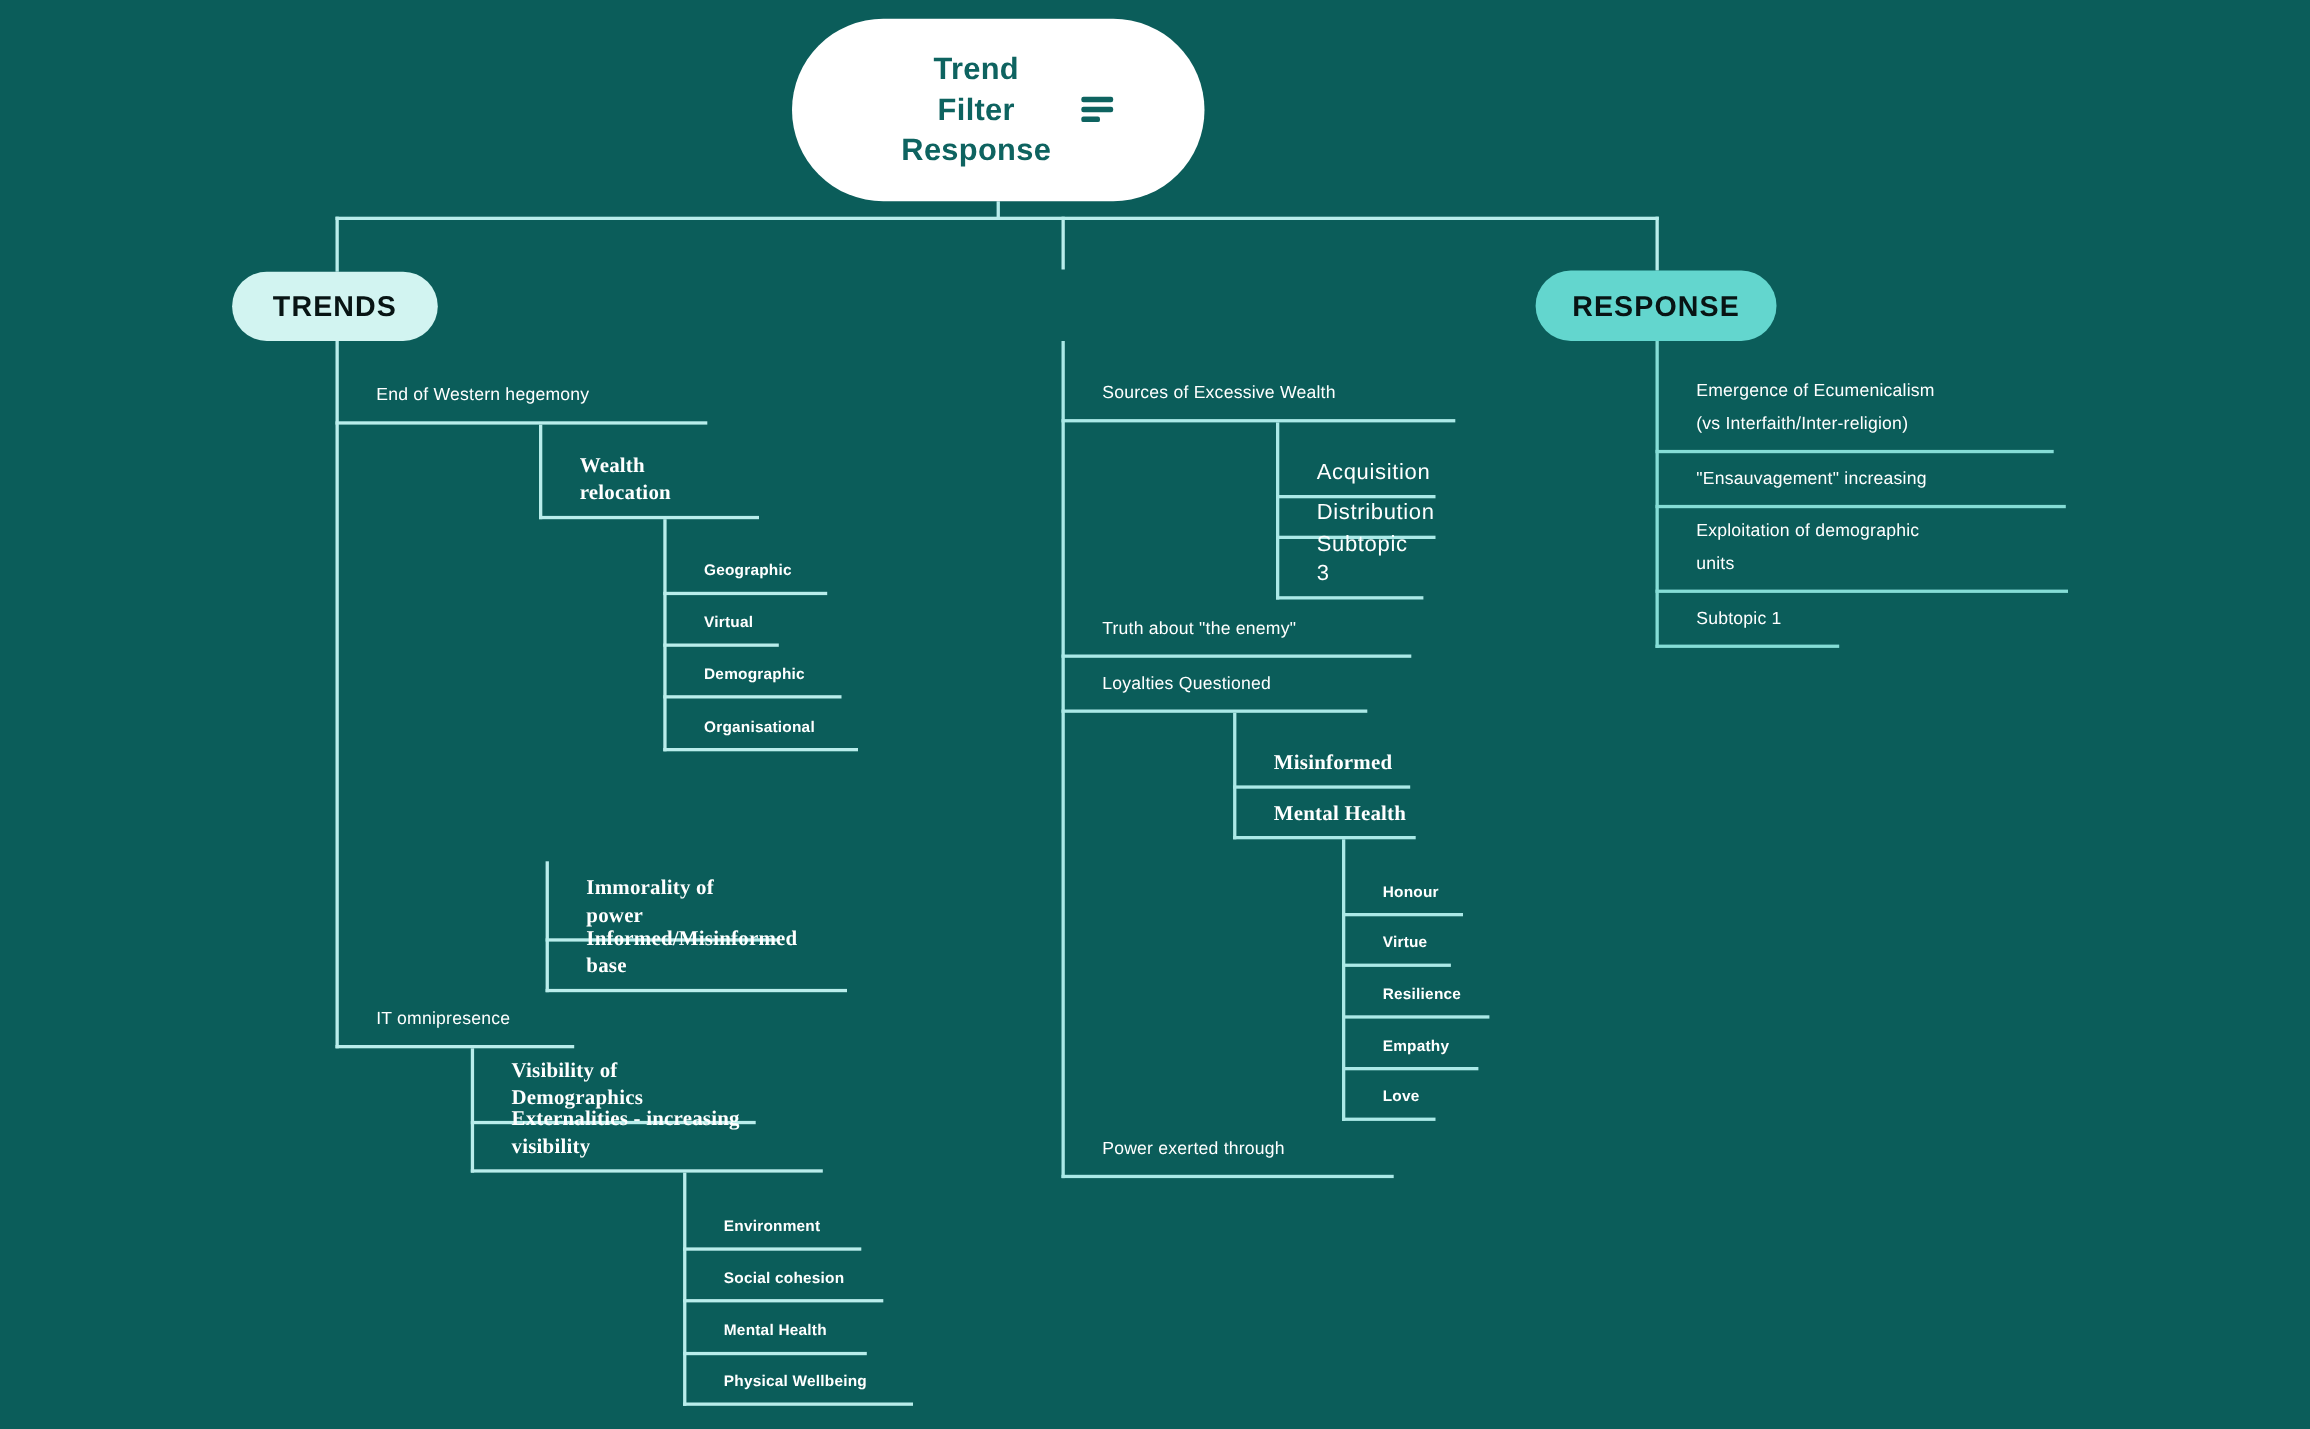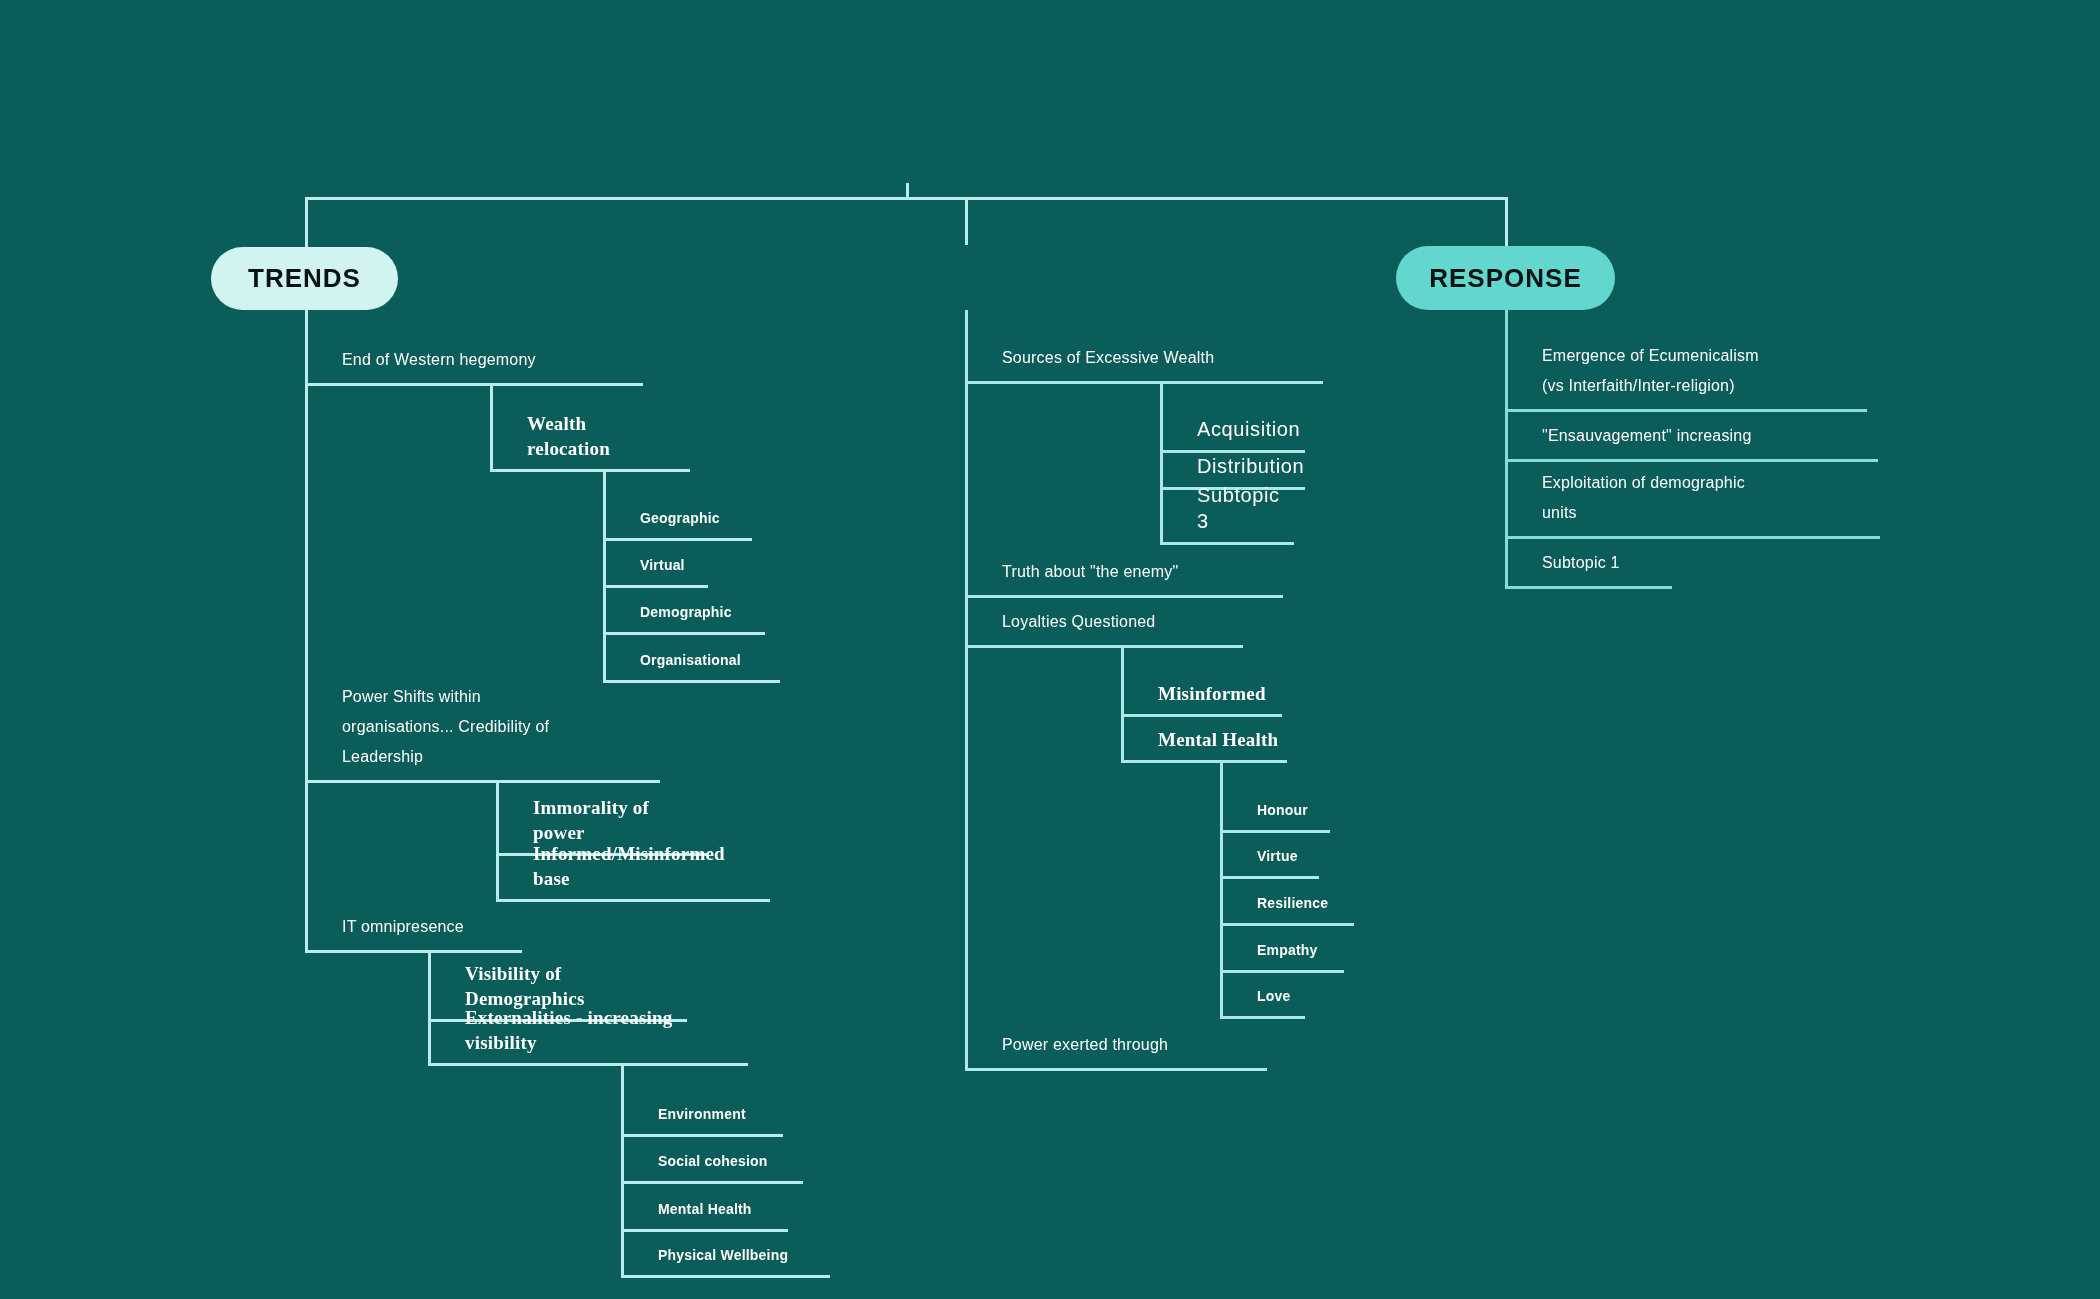--- a/index.html
+++ b/index.html
@@ -69,20 +69,30 @@
   <i class="line v c-trends" style="left:428px;top:953px;height:113px"></i>
   <i class="line v c-trends" style="left:621px;top:1066px;height:212px"></i>
 
   <i class="line v c-filters" style="left:965px;top:310px;height:761px"></i>
   <i class="line v c-filters" style="left:1160px;top:384px;height:161px"></i>
   <i class="line v c-filters" style="left:1121px;top:648px;height:115px"></i>
   <i class="line v c-filters" style="left:1220px;top:763px;height:256px"></i>
 
   <i class="line v c-response" style="left:1505px;top:310px;height:279px"></i>
 
+  <div class="root-node">
+    <div class="root-label">Trend
+Filter
+Response</div>
+    <div class="root-menu">
+        <i></i>
+        <i></i>
+        <i></i>
+      </div>
+  </div>
 
   <button class="pill trends">TRENDS</button>
   <button class="pill response">RESPONSE</button>
 
   <div class="topic t1 c-trends" style="left:305px;top:334px;width:338px;height:52px">
       <span>End of Western hegemony</span>
     </div>
   <div class="topic t2 c-trends" style="left:490px;top:401px;width:200px;height:71px">
       <span>Wealth
 relocation</span>
@@ -92,25 +102,20 @@
     </div>
   <div class="topic t3 c-trends" style="left:603px;top:544px;width:105px;height:44px">
       <span>Virtual</span>
     </div>
   <div class="topic t3 c-trends" style="left:603px;top:591px;width:162px;height:44px">
       <span>Demographic</span>
     </div>
   <div class="topic t3 c-trends" style="left:603px;top:639px;width:177px;height:44px">
       <span>Organisational</span>
     </div>
-  <div class="topic t1 c-trends" style="left:305px;top:671px;width:355px;height:112px">
-      <span>Power Shifts within
-organisations... Credibility of
-Leadership</span>
-    </div>
   <div class="topic t2 c-trends" style="left:496px;top:810px;width:211px;height:46px">
       <span>Immorality of power</span>
     </div>
   <div class="topic t2 c-trends" style="left:496px;top:856px;width:274px;height:46px">
       <span>Informed/Misinformed base</span>
     </div>
   <div class="topic t1 c-trends" style="left:305px;top:901px;width:217px;height:52px">
       <span>IT omnipresence</span>
     </div>
   <div class="topic t2 c-trends" style="left:428px;top:976px;width:259px;height:46px">

